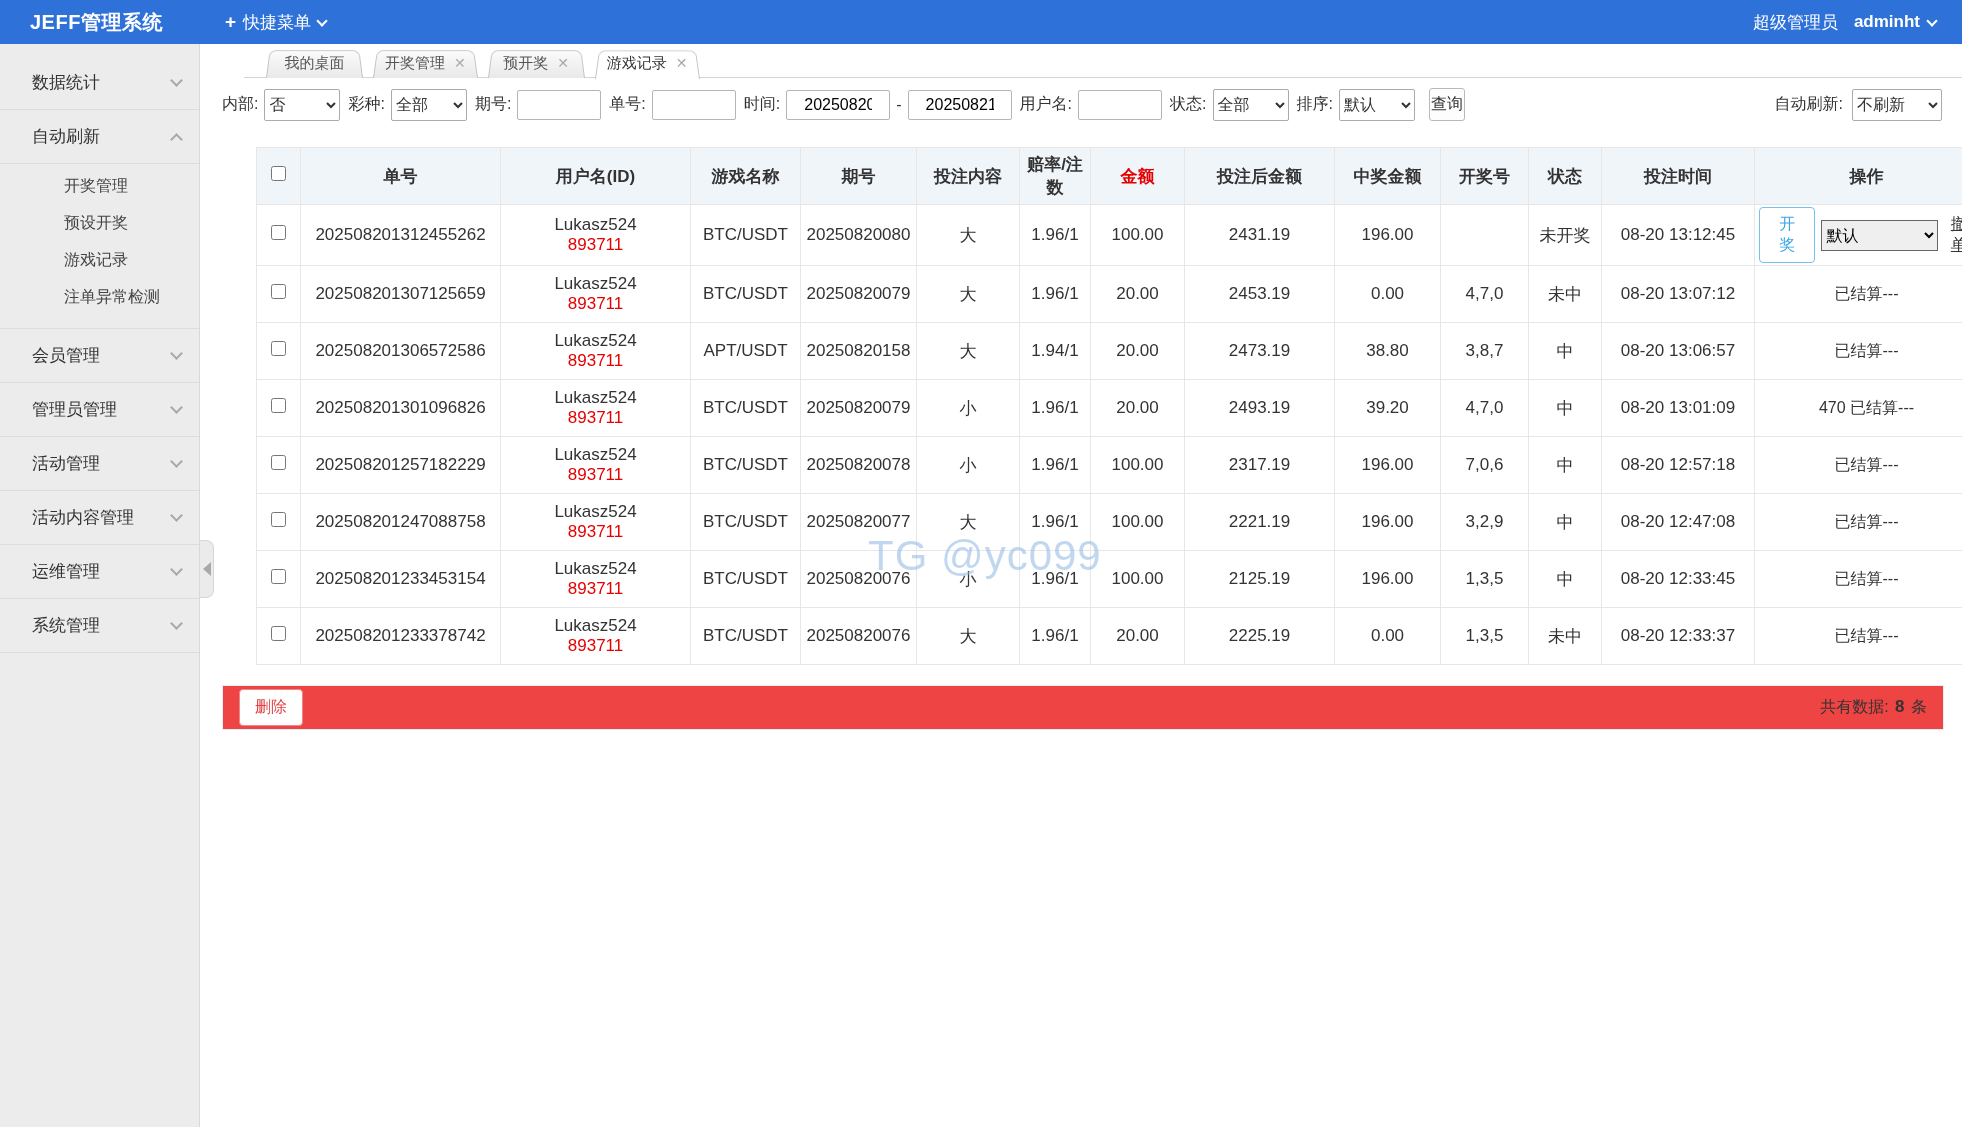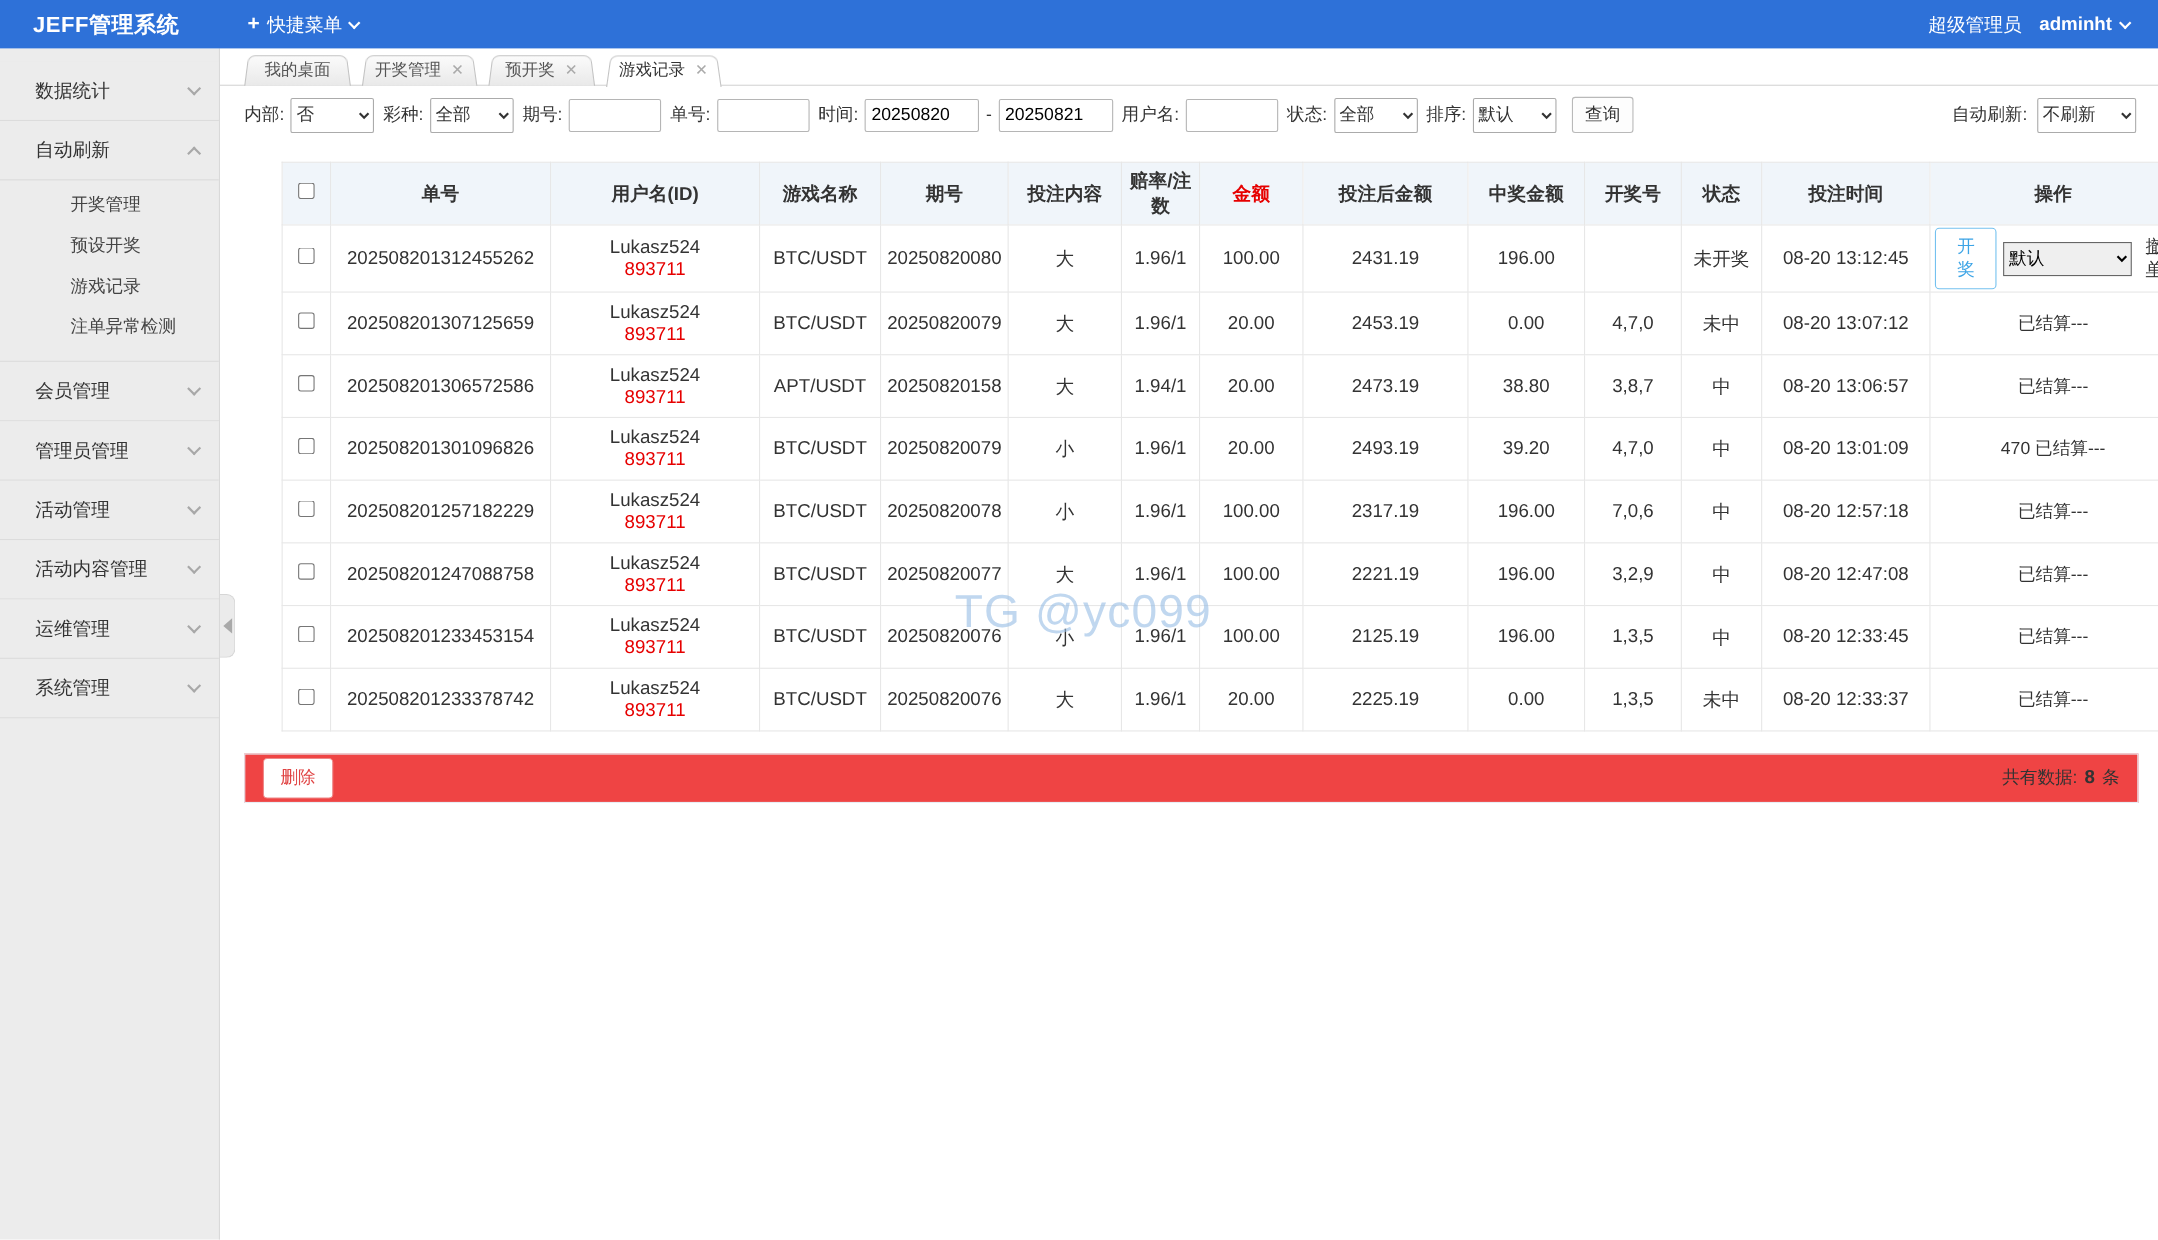--- a/index.html
+++ b/index.html
@@ -30,42 +30,42 @@
   .side-sub-item { padding:8px 0 8px 64px; font-size:16px; color:#444; cursor:pointer; }
   .collapse-handle { position:absolute; left:200px; top:540px; width:14px; height:58px;
     background:#ebebeb; border:1px solid #d6d6d6; border-left:none; border-radius:0 8px 8px 0;
     display:flex; align-items:center; justify-content:center; z-index:6; cursor:pointer; }
   .tri-left { width:0; height:0; border-top:7px solid transparent; border-bottom:7px solid transparent;
     border-right:8px solid #a9a9a9; }
   
   .main { position:absolute; left:200px; top:44px; right:0; bottom:0; background:#fff; }
   
   .tabstrip { height:34px; display:flex; align-items:flex-end; border-bottom:1px solid #d5d5d5;
-    padding-left:22px; }
+    padding-left:22px;margin-left:44px; }
   .tab { position:relative; height:30px; min-width:97px; padding:0 12px; display:flex;
     align-items:center; justify-content:center; gap:9px; font-size:15px; color:#555;
     cursor:pointer; margin-right:10px; margin-bottom:-1px; }
   .tab::before { content:""; position:absolute; inset:0; border:1px solid #c3c3c3; border-bottom:none;
     border-radius:7px 7px 0 0; background:linear-gradient(#fbfbfb,#e9e9e9);
     transform:perspective(16px) rotateX(2.5deg); transform-origin:bottom; z-index:0; }
   .tab.active { color:#333; }
   .tab.active::before { background:#fff; bottom:-1px; }
   .tab > * { position:relative; z-index:1; }
   .tab-close { color:#aaa; font-size:14px; line-height:1; cursor:pointer; }
   
   .filterbar { display:flex; align-items:center; gap:8px; padding:10px 20px 10px 22px; font-size:16px; }
   .fgroup { display:flex; align-items:center; gap:6px; white-space:nowrap; }
   .flabel { color:#333; }
   .ctl-select { height:32px; border:1px solid #ababab; background:#fff; font-size:16px;
     font-family:inherit; color:#333; border-radius:2px; }
   .w76 { width:76px; } .w90 { width:90px; }
-  .ctl-input { height:30px; width:84px; border:1px solid #b5b5b5; font-size:16px; padding:0 5px;
+  .ctl-input { height:30px; width:84px; border:1px solid #b5b5b5; font-size:16px; padding:0 17px;
     font-family:inherit; border-radius:2px; }
   .ctl-input.time { width:104px; }
-  .btn-query { height:33px; padding:0 11px; background:#fdfdfd; border:1px solid #b9b9b9;
+  .btn-query { height:33px; padding:0 1px; background:#fdfdfd; border:1px solid #b9b9b9;
     border-radius:3px; font-size:16px; font-family:inherit; color:#333; cursor:pointer; margin-left:6px; }
   .refresh { margin-left:auto; display:flex; align-items:center; gap:9px; }
   
   .table-wrap { margin:16px 18px 0 22px;padding-left:34px; }
   table.records { border-collapse:collapse; width:1722px; table-layout:fixed; font-size:17px; }
   .records th, .records td { border:1px solid #e7e7e7; text-align:center; height:57px;
     padding:2px 4px; overflow:hidden; }
   .records th { background:#f0f5fa; font-weight:bold; color:#333; }
   .records td { background:#fff; color:#333; }
   .cb { width:15px; height:15px; cursor:pointer; }

